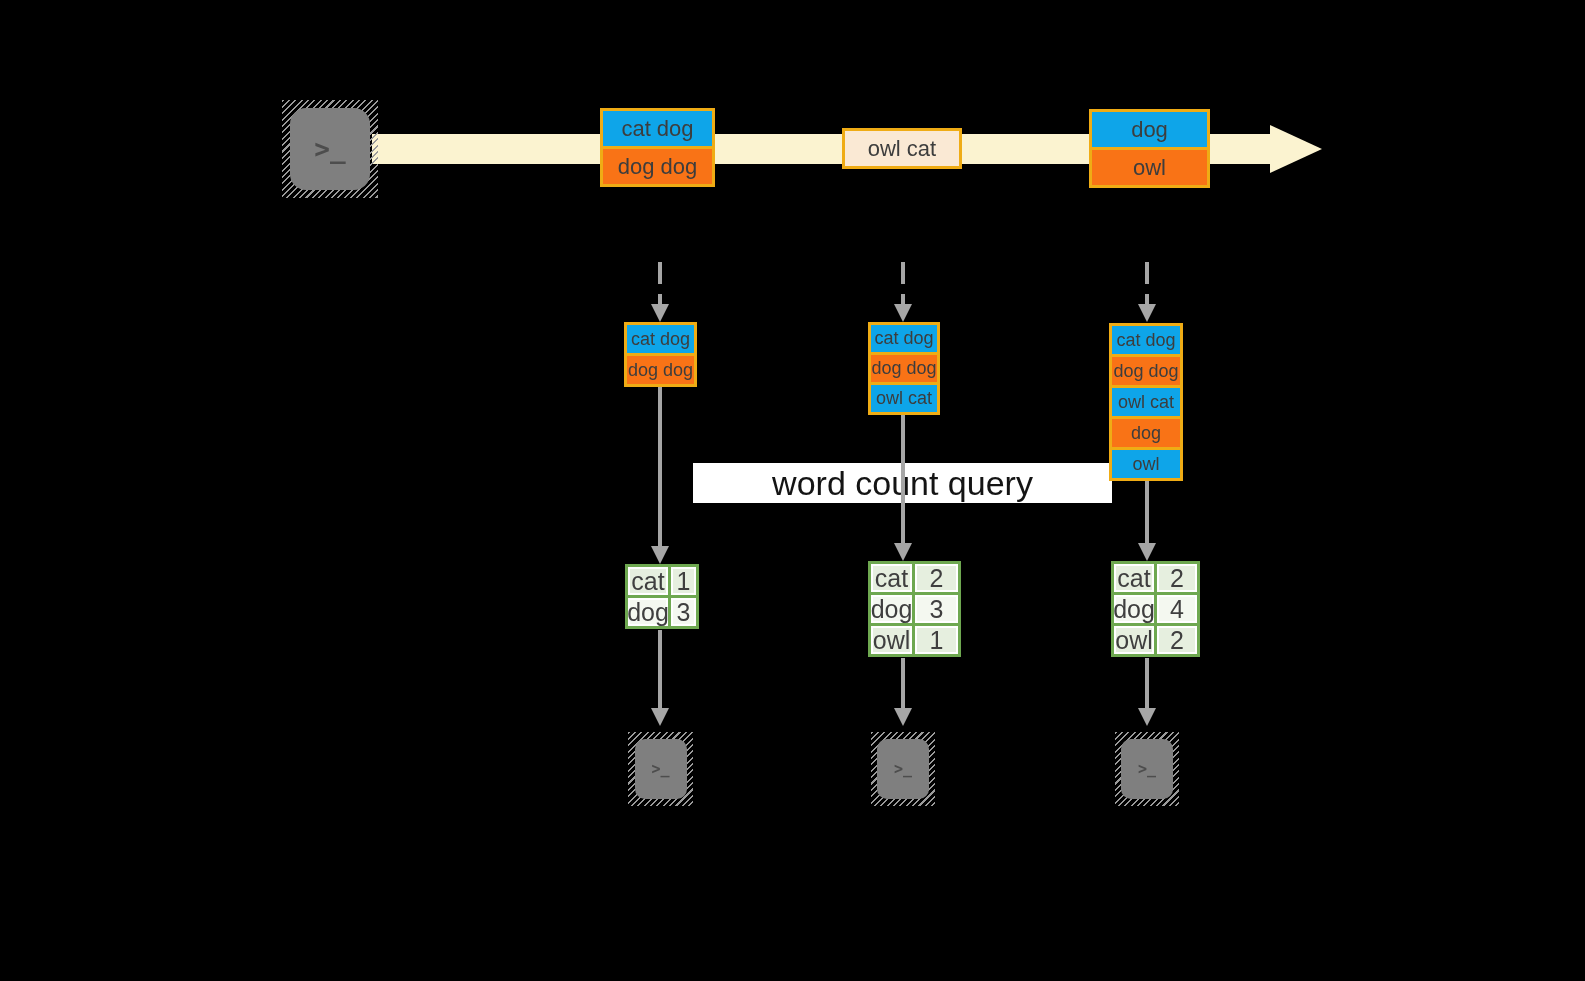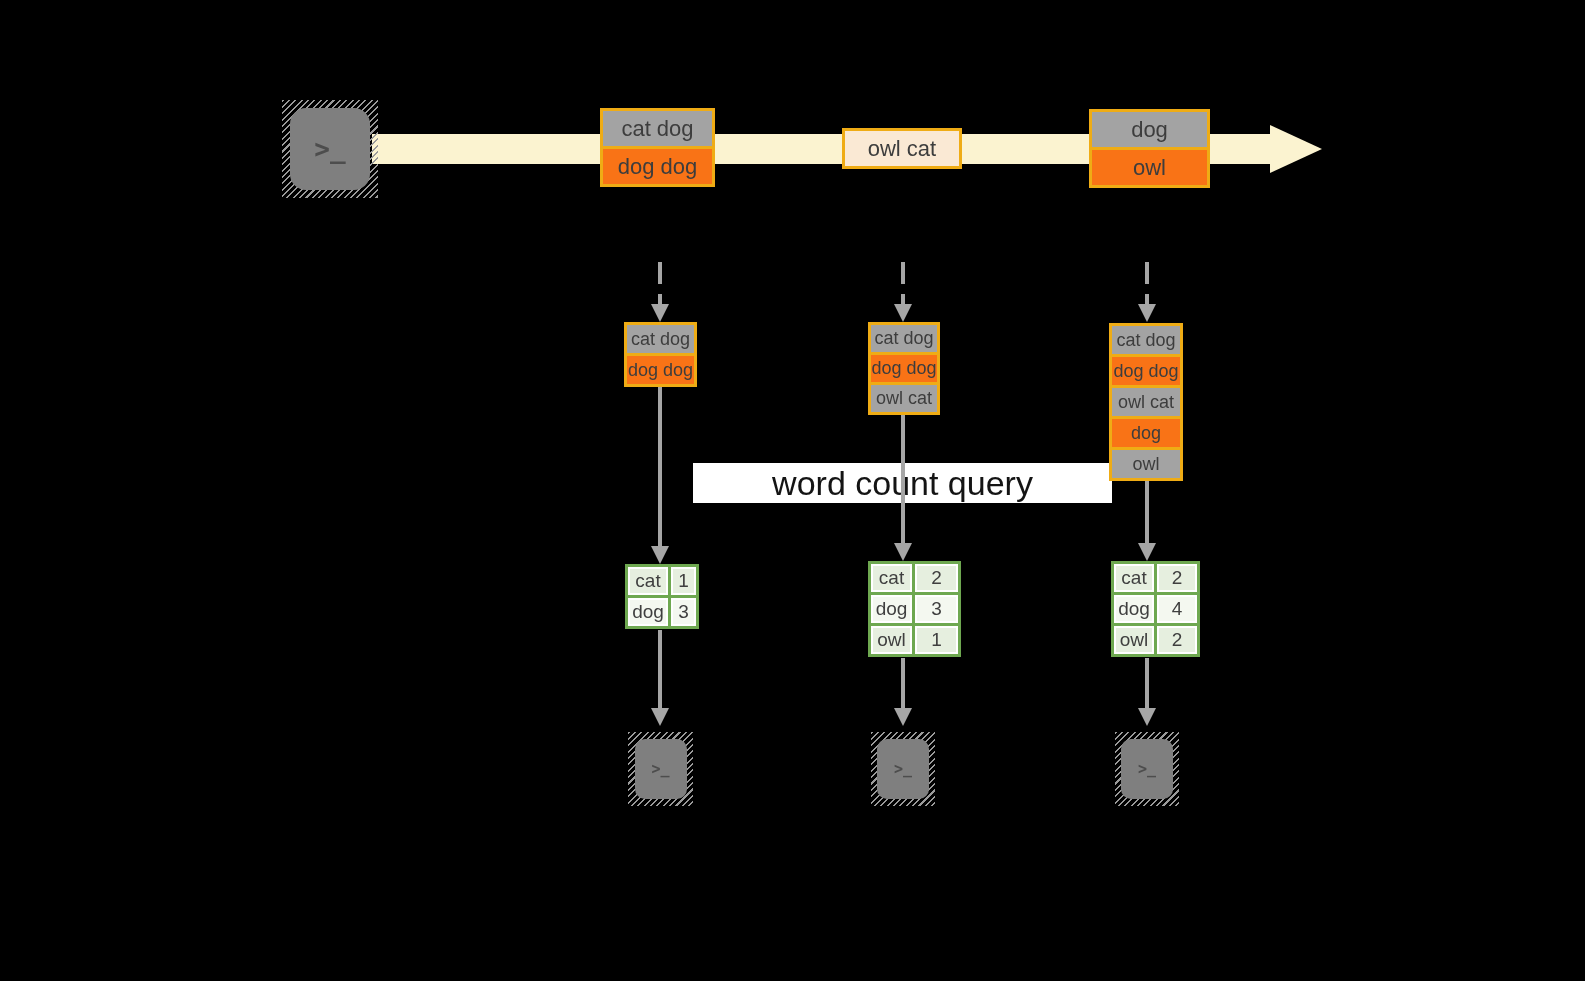--- a/index.html
+++ b/index.html
@@ -11,42 +11,42 @@
   .band-head{position:absolute;width:0;height:0;
              border-top:24px solid transparent;border-bottom:24px solid transparent;
              border-left:52px solid #FBF3D0;}
 
   
   .batch,.stack{position:absolute;border:3px solid #EFAC15;background:#EFAC15;
                 display:flex;flex-direction:column;gap:3px;box-sizing:content-box;z-index:4;}
   .rec{display:flex;align-items:center;justify-content:center;white-space:nowrap;}
   .batch .rec{height:35px;font-size:22px;}
   .stack .rec{font-size:18px;}
-  .tone-a{background:#a3a3a3;}
+  .tone-a{background:#0ea5e9;}
   .tone-b{background:#f97316;}
   .tone-m{background:#FAE9D4;}
 
   
   .vline{position:absolute;width:4px;background:#A6A6A6;z-index:5;}
   .vdash{position:absolute;width:4px;z-index:5;
          background:repeating-linear-gradient(180deg,#A6A6A6 0 22px,transparent 22px 32px);}
   .vhead{position:absolute;width:0;height:0;z-index:5;
          border-left:9px solid transparent;border-right:9px solid transparent;
          border-top:18px solid #A6A6A6;}
 
   
   .query-band{position:absolute;background:#FFFFFF;z-index:2;
               display:flex;align-items:center;justify-content:center;
               font-size:34px;color:#141414;}
 
   
   .wc-table{position:absolute;display:grid;gap:3px;background:#6EA850;
             border:3px solid #6EA850;z-index:4;}
   .wc-cell{display:flex;align-items:center;justify-content:center;
-           box-shadow:inset 0 0 0 2px #FFFFFF;font-size:19px;color:#3f3f3f;}
+           box-shadow:inset 0 0 0 2px #FFFFFF;font-size:25px;color:#3f3f3f;}
   .cg{background:#E6EFDF;} .cw{background:#F4F8F0;}
 
   
   .term{position:absolute;display:flex;align-items:center;justify-content:center;
         background:repeating-linear-gradient(135deg,#9a9a9a 0 1.5px,transparent 1.5px 4.5px);
         z-index:4;}
   .term-inner{background:#7F7F7F;display:flex;align-items:center;justify-content:center;
               font-family:"DejaVu Sans Mono","Liberation Mono",monospace;font-weight:bold;
               color:#4d4d4d;}
   .term-big .term-inner{width:80px;height:82px;border-radius:16px;font-size:26px;}

